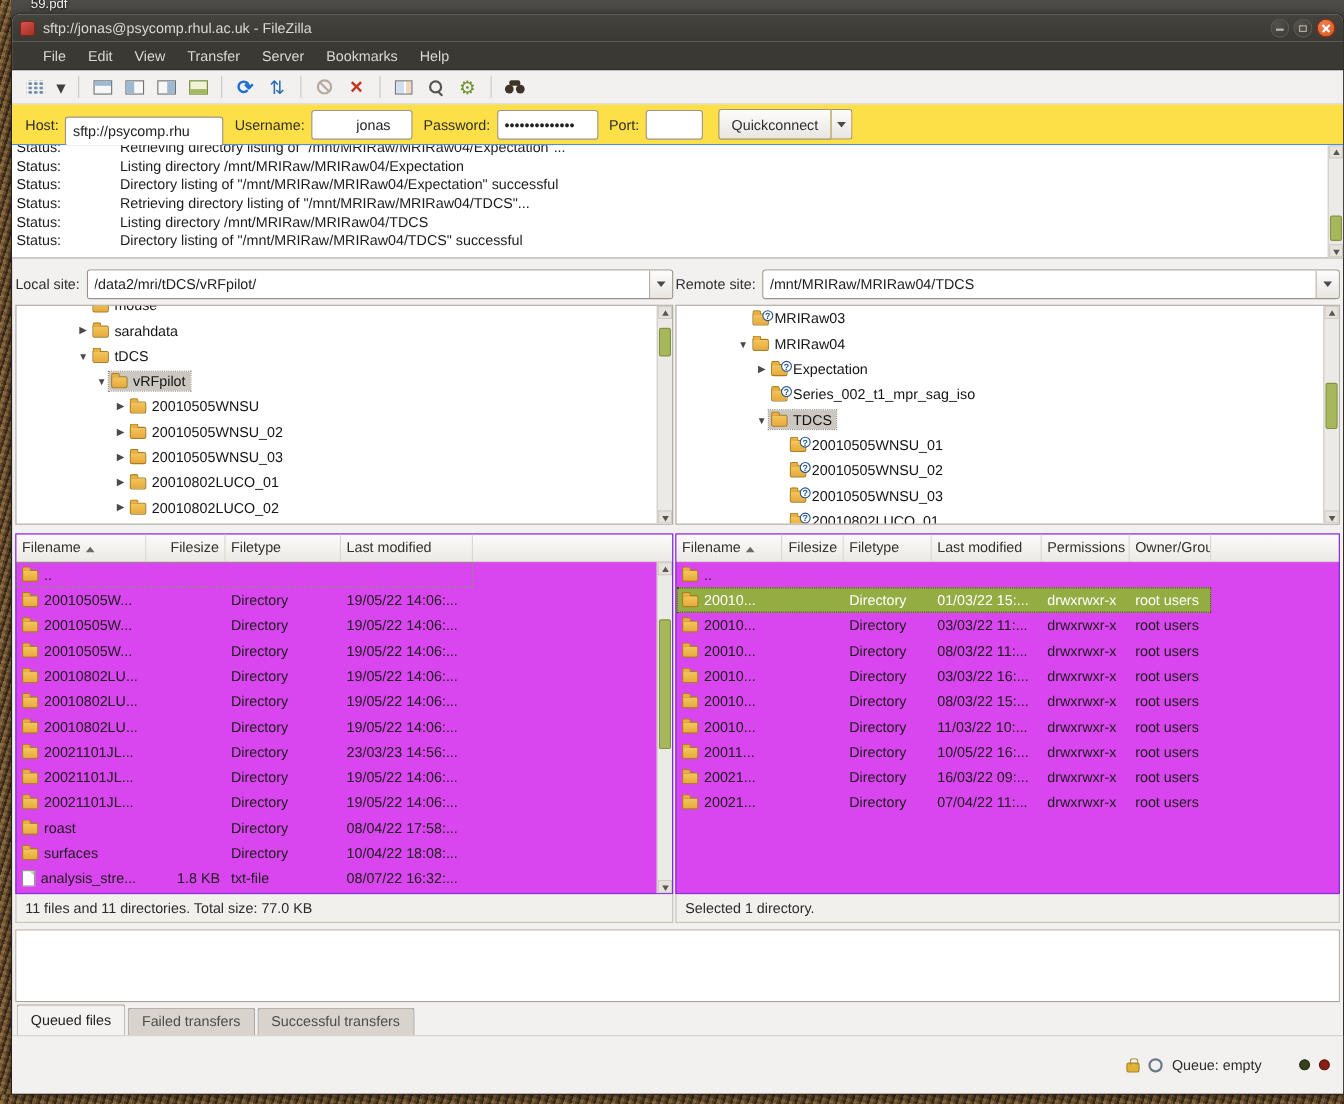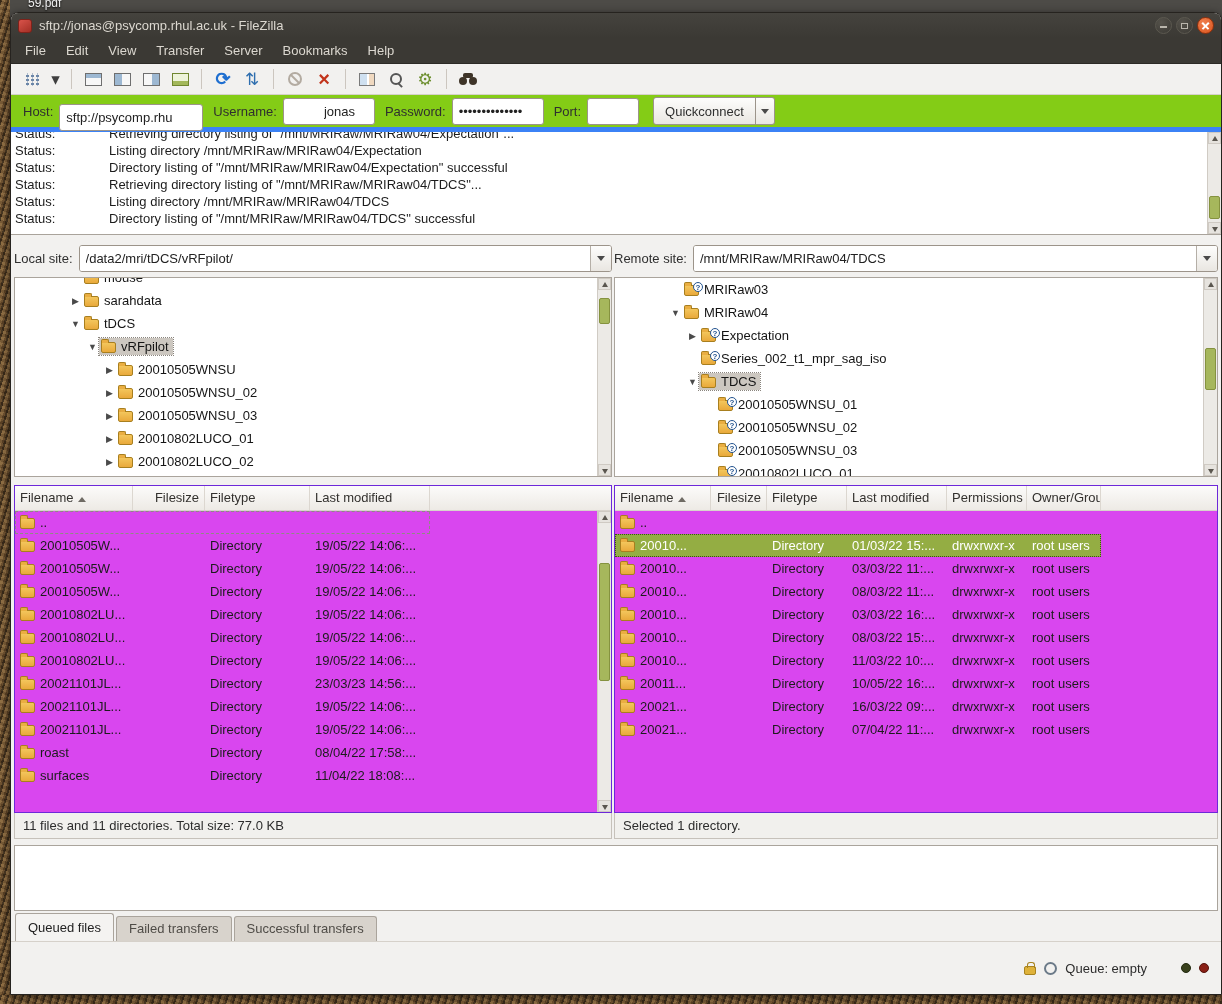--- a/index.html
+++ b/index.html
@@ -19,21 +19,21 @@
   .win-controls{display:flex;gap:4px;align-items:center}
   .wc{width:17px;height:17px;border-radius:50%;position:relative;display:inline-block}
   .wc-min,.wc-max{background:radial-gradient(circle at 35% 30%,#55524b,#3a3833);border:1px solid #5c5950}
   .wc-close{background:radial-gradient(circle at 35% 30%,#f08050,#d9541c);border:1px solid #90300c}
   .g-min{position:absolute;left:4px;bottom:5px;width:7px;height:2px;background:#b9b5ac}
   .g-max{position:absolute;left:4px;top:5px;width:7px;height:6px;border:1.5px solid #b9b5ac}
   .g-x1,.g-x2{position:absolute;left:3px;top:7px;width:9px;height:1.6px;background:#fff}
   .g-x1{transform:rotate(45deg)}.g-x2{transform:rotate(-45deg)}
 
   
-  .menubar{height:26px;flex:none;background:var(--titlebar-bg,#3b3934);display:flex;align-items:center;padding-left:4px;color:#dcd8d0;border-bottom:1px solid #2c2a26}
+  .menubar{height:26px;flex:none;background:var(--titlebar-bg,#3b3934);display:flex;align-items:center;padding-left:18px;color:#dcd8d0;border-bottom:1px solid #2c2a26}
   .menu-item{padding:4px 10px;cursor:default}
 
   
   .toolbar{height:31px;flex:none;background:#f2f1ef;border-bottom:1px solid #d6d1ca;display:flex;align-items:center;padding-left:8px;gap:3px}
   .tb-btn{width:26px;height:25px;border:none;background:transparent;border-radius:3px;display:flex;align-items:center;justify-content:center;padding:0}
   .tb-narrow{width:15px}
   .tb-sep{width:1px;height:20px;background:#ccc6bf;margin:0 5px;display:inline-block}
   .tb-ic{display:inline-flex;align-items:center;justify-content:center;font-size:17px;line-height:1}
   .ic-site-manager{width:17px;height:13px;background-image:radial-gradient(circle,#6b86a8 1.4px,transparent 1.6px);background-size:5px 4px;background-position:1px 1px}
   .ic-toggle-log,.ic-toggle-local-tree,.ic-toggle-remote-tree,.ic-toggle-queue{width:17px;height:13px;border:1px solid #6f6f6f;background:#f7f7f7;position:relative}
@@ -48,21 +48,21 @@
   .ic-disconnect{font-weight:bold;font-size:20px}
   .ic-directory-comparison{width:16px;height:13px;border:1px solid #7a7a7a;background:linear-gradient(90deg,#cfe0f0 0 7px,#fff 7px 9px,#f0d9c0 9px 16px)}
   .ic-filter{width:15px;height:15px;position:relative}
   .ic-filter::before{content:'';position:absolute;left:1px;top:1px;width:8px;height:8px;border:2px solid #555;border-radius:50%}
   .ic-filter::after{content:'';position:absolute;right:1px;bottom:1px;width:6px;height:2px;background:#555;transform:rotate(45deg)}
   .ic-find-files{width:18px;height:12px;position:relative}
   .ic-find-files::before{content:'';position:absolute;left:0;bottom:0;width:8px;height:8px;background:#3e3428;border-radius:50%;box-shadow:10px 0 0 #3e3428}
   .ic-find-files::after{content:'';position:absolute;top:0;left:4px;width:10px;height:5px;background:#3e3428;border-radius:2px}
 
   
-  .qcbar{height:37px;flex:none;background:#84cc16;border-bottom:5px solid #3b82f6;display:flex;align-items:center;padding-left:8px;gap:6px;color:#2f2f2f}
+  .qcbar{height:37px;flex:none;background:#fde047;border-bottom:1px solid #3b82f6;display:flex;align-items:center;padding-left:8px;gap:6px;color:#2f2f2f}
   .qc-label{margin-left:4px}
   .qc-input{height:27px;border:1px solid #9c948a;border-radius:3px;background:#fff;padding:0 6px;font:inherit;color:#222}
   .qc-group{display:flex;margin-left:8px}
   .qc-btn{height:28px;padding:0 11px;font:inherit;color:#2f2f2f;background:linear-gradient(180deg,#fdfdfc,#e9e6e1);border:1px solid #9c948a;border-radius:3px 0 0 3px}
   .qc-drop{width:19px;height:28px;background:linear-gradient(180deg,#fdfdfc,#e9e6e1);border:1px solid #9c948a;border-left:none;border-radius:0 3px 3px 0;display:flex;align-items:center;justify-content:center}
   .caret{width:0;height:0;border-left:4px solid transparent;border-right:4px solid transparent;border-top:5px solid #4a4a4a;display:inline-block}
 
   
   .logwrap{height:103px;flex:none;background:#fff;border-bottom:1px solid #a9a39b;position:relative;overflow:hidden}
   .log{position:absolute;left:4px;top:0;right:16px;bottom:0;overflow:hidden}
@@ -469,21 +469,30 @@
                 <div class="lcell" style="width: 105px;">Directory</div>
                 <div class="lcell" style="width: 120px;">08/04/22 17:58:...</div>
               </div>
               <div class="lrow">
                 <div class="lcell first" style="width: 118px;">
                   <span class="fold"></span>
                   <span class="fname">surfaces</span>
                 </div>
                 <div class="lcell" style="width: 72px; text-align: right;"></div>
                 <div class="lcell" style="width: 105px;">Directory</div>
-                <div class="lcell" style="width: 120px;">11/04/22 18:08:...</div>
+                <div class="lcell" style="width: 120px;">10/04/22 18:08:...</div>
+              </div>
+              <div class="lrow">
+                <div class="lcell first" style="width: 118px;">
+                  <span class="ficon"></span>
+                  <span class="fname">analysis_stre...</span>
+                </div>
+                <div class="lcell" style="width: 72px; text-align: right;">1.8 KB</div>
+                <div class="lcell" style="width: 105px;">txt-file</div>
+                <div class="lcell" style="width: 120px;">08/07/22 16:32:...</div>
               </div>
             </div>
           <div class="sbar">
             <div class="sarrow up"></div>
             <div class="strack">
                 <div class="sthumb" style="top:40px;height:118px"></div>
               </div>
             <div class="sarrow down"></div>
           </div>
         </div>

